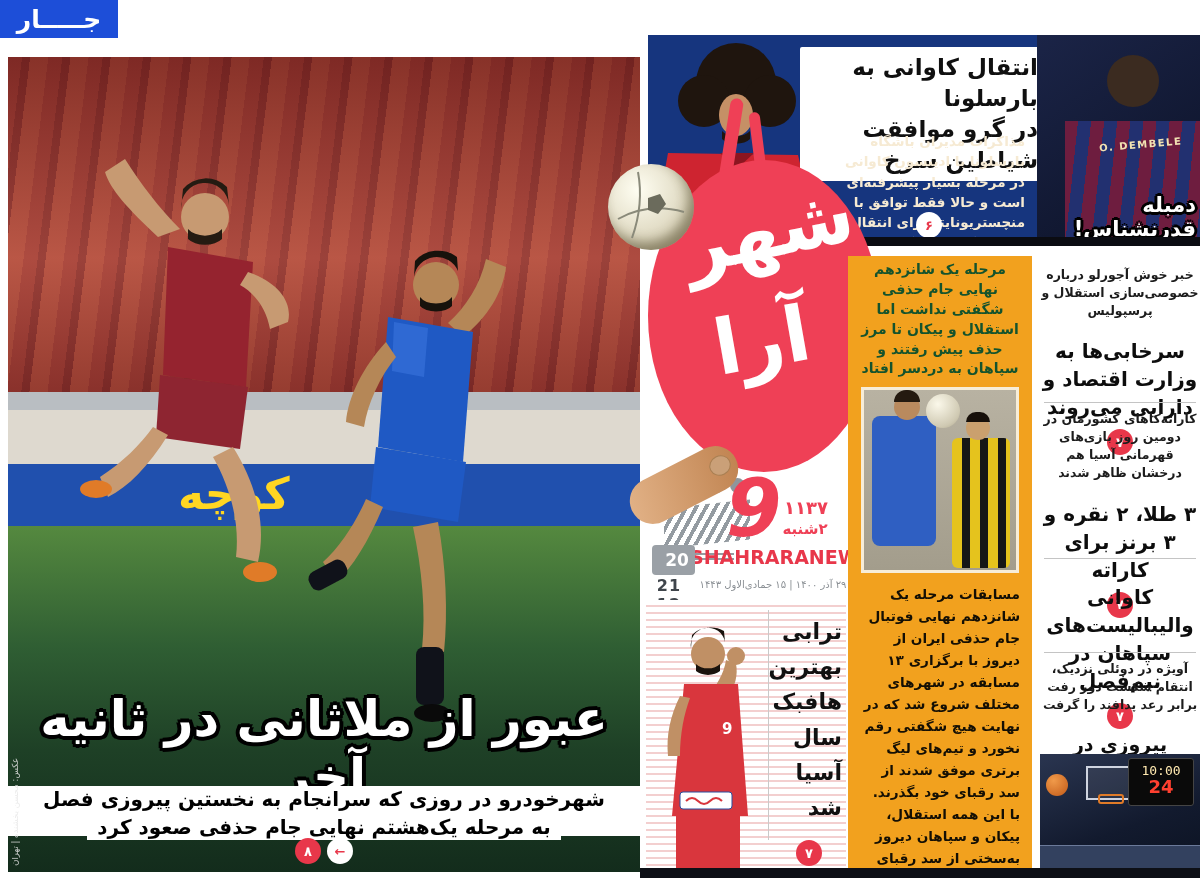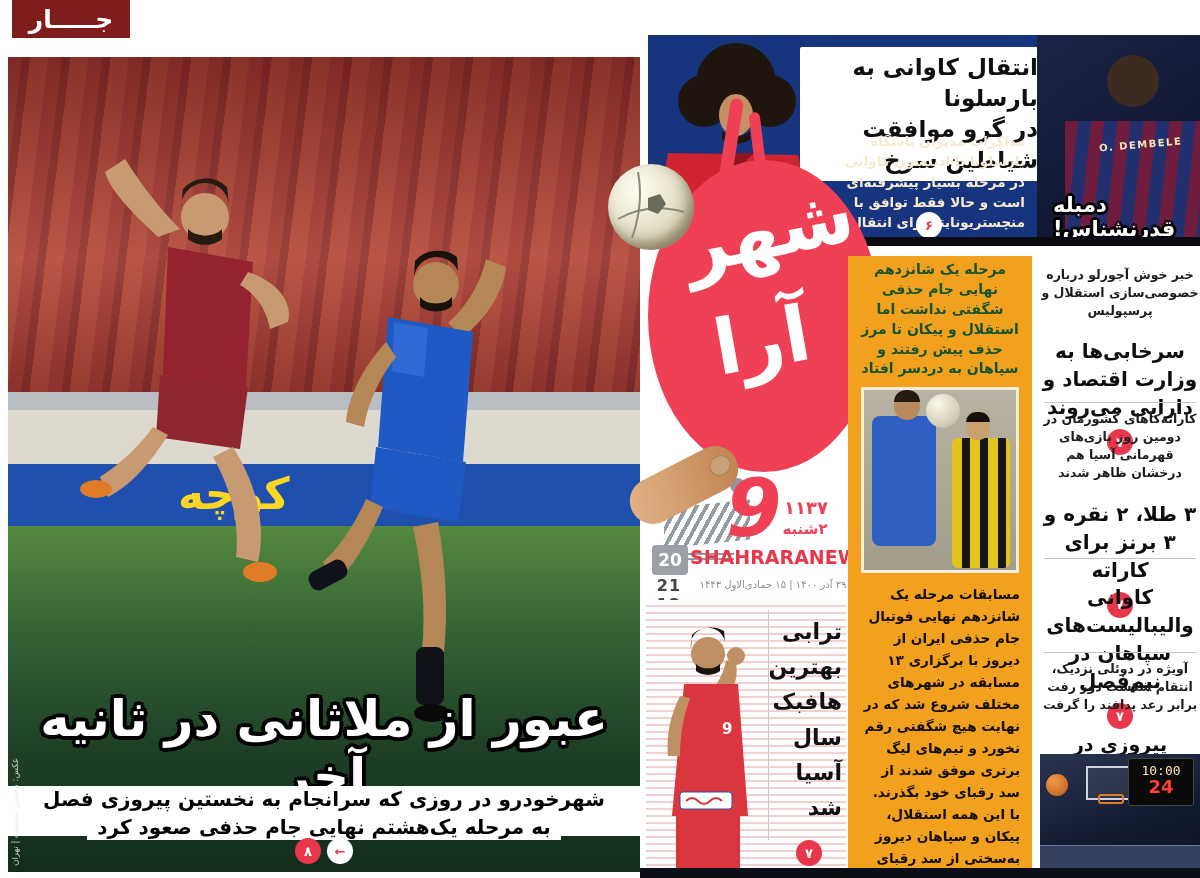--- a/index.html
+++ b/index.html
@@ -5,21 +5,21 @@
   html,body{margin:0;padding:0;}
   body{width:1200px;height:878px;position:relative;background:#ffffff;
        font-family:"DejaVu Sans",sans-serif;overflow:hidden;}
   .abs{position:absolute;}
   .rtl{direction:rtl;}
   .pref{width:26px;height:26px;border-radius:50%;background:#e8374a;color:#fff;
         display:flex;align-items:center;justify-content:center;
         font-size:13px;font-weight:bold;}
   .pref.inv{background:#fff;color:#e8374a;}
   
-  .tag{left:12px;top:8;width:118px;height:38px;background:#7f1d1d;color:#fff;
+  .tag{left:0;top:8;width:118px;height:38px;background:#1d4ed8;color:#fff;
        display:flex;align-items:center;justify-content:center;
        font-size:25px;font-weight:bold;}
   
   .lead{left:8px;top:57px;width:632px;height:815px;overflow:hidden;background:#23402a;}
   .seats{left:0;top:0;width:632px;height:335px;
      background:repeating-linear-gradient(97deg,#a23a33 0 14px,#8d2f2c 14px 22px,#b04739 22px 40px);}
   .seats:after{content:"";position:absolute;inset:0;
      background:linear-gradient(180deg,rgba(60,10,10,.35),rgba(255,200,160,.12) 60%,rgba(0,0,0,.15));}
   .walkway{left:0;top:335px;width:632px;height:18px;background:#b9bec2;}
   .board-white{left:0;top:353px;width:632px;height:54px;background:#ded9cf;}
@@ -48,21 +48,21 @@
      font-weight:600;line-height:1.5;text-align:right;}
   .cav-circle{left:268px;top:177px;}
   
   .dembele{left:1037px;top:35px;width:163px;height:202px;overflow:hidden;
      background:linear-gradient(145deg,#1b2447,#0c1227);}
   .dem-head{left:70px;top:20px;width:52px;height:52px;border-radius:50%;background:#3b2b20;}
   .dem-shirt{left:28px;top:86px;right:0;bottom:0;
      background:repeating-linear-gradient(96deg,#6e1d3f 0 13px,#223070 13px 26px);}
   .dem-name{left:34px;top:18px;color:#f2e3b3;font-size:10px;font-weight:bold;
      letter-spacing:1.5px;transform:rotate(-5deg);}
-  .dem-caption{left:16px;right:4px;top:158px;text-align:left;color:#fff;
+  .dem-caption{left:10px;right:4px;top:158px;text-align:right;color:#fff;
      font-size:21px;font-weight:800;
      text-shadow:2px 2px 0 #000,-2px -2px 0 #000,2px -2px 0 #000,-2px 2px 0 #000,
                  3px 0 0 #000,-3px 0 0 #000,0 3px 0 #000,0 -3px 0 #000;}
   .blackbar1{left:648px;top:237px;width:552px;height:9px;background:#0b0c12;}
   
   .spike1{left:724px;top:98px;width:13px;height:92px;background:#ef4056;
      border-radius:7px;transform:rotate(9deg);}
   .spike2{left:753px;top:112px;width:11px;height:76px;background:#ef4056;
      border-radius:6px;transform:rotate(-7deg);}
   .logo-circle{left:648px;top:160px;width:232px;height:312px;background:#ef4056;
@@ -88,21 +88,21 @@
      background:repeating-linear-gradient(0deg,#949ba1 0 2px,transparent 2px 5px);}
   .nine{left:726px;top:462px;font-size:80px;font-weight:800;font-style:italic;color:#ef4056;}
   .issue{left:775px;top:497px;width:62px;text-align:center;color:#ef4056;
      font-size:18px;font-weight:800;}
   .weekday{left:770px;top:520px;width:70px;text-align:center;color:#ef4056;
      font-size:15px;font-weight:800;}
   .site{left:690px;top:546px;width:158px;text-align:right;color:#e8374a;
      font-size:19px;font-weight:800;}
   .greg20{left:652px;top:545px;width:36px;height:30px;background:#9aa0a6;color:#fff;
      font-size:17px;font-weight:800;display:flex;align-items:center;justify-content:center;
-     border-radius:4px;}
+     border-radius:4px;padding-left:7px;}
   .gregrest{left:644px;top:576px;width:50px;text-align:center;color:#3f454b;
      font-size:16px;font-weight:800;letter-spacing:1px;}
   .dateline{left:698px;top:579px;width:150px;text-align:center;color:#8a8f94;font-size:10px;}
   
   .torabi{left:646px;top:600px;width:200px;height:272px;overflow:hidden;
      background:repeating-linear-gradient(180deg,#ffffff 0 5px,#f3cfcf 5px 7px);}
   .tor-line{left:122px;top:10px;width:1px;height:230px;background:#c9c9c9;}
   .tor-head{left:126px;top:14px;width:70px;font-size:22px;font-weight:800;color:#111;
      text-align:right;line-height:1.6;}
   .tor-num{left:76px;top:120px;color:#fff;font-size:15px;font-weight:800;}

